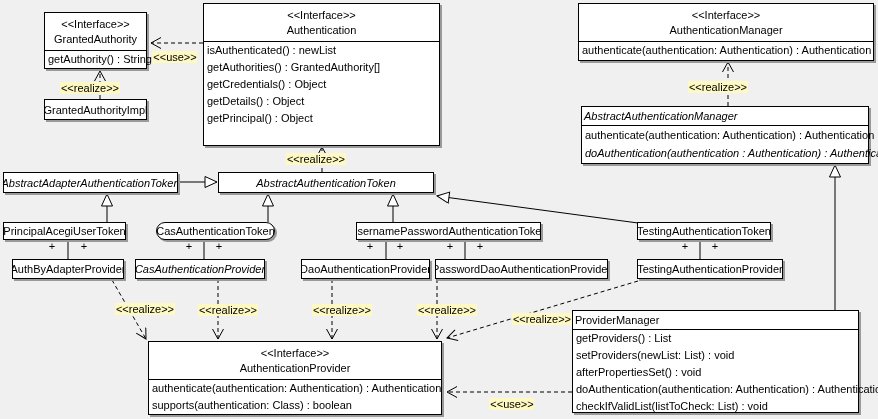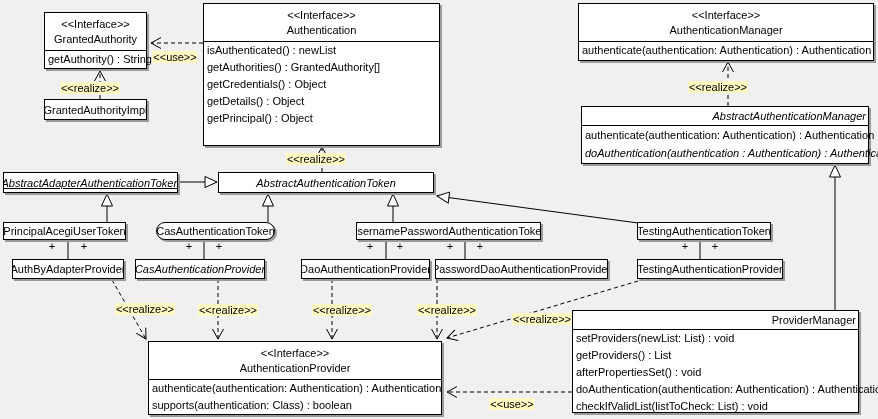--- a/index.html
+++ b/index.html
@@ -8,21 +8,21 @@
     font-family:"Liberation Sans", sans-serif; font-size:11px; color:#000;
     overflow:hidden;
   }
   svg.wires { position:absolute; left:0; top:0; width:878px; height:419px; }
   .box {
     position:absolute; background:#fff; border:1px solid #000;
     box-shadow:2px 2px 0 #9a9a9a; box-sizing:border-box;
   }
   .head { text-align:center; border-bottom:1px solid #000; padding:4px 2px 3px; }
   .head .stereo, .head .cname { line-height:15px; white-space:nowrap; }
-  .head1 { text-align:right; border-bottom:1px solid #000; line-height:16px; padding:1px 2px; white-space:nowrap; }
+  .head1 { text-align:left; border-bottom:1px solid #000; line-height:16px; padding:1px 2px; white-space:nowrap; }
   .m { line-height:17px; padding:0 2px 0 3px; white-space:nowrap; }
   .rows18 .m { line-height:18px; }
   .single-name { display:flex; align-items:center; justify-content:center; height:100%; white-space:nowrap; overflow:hidden; }
   .it { font-style:italic; }
   .lab {
     position:absolute; background:#fef9c3; white-space:nowrap; padding:0 1px;
     transform:translate(-50%,-50%); font-size:11px;
   }
   .plus { position:absolute; transform:translate(-50%,-50%); font-size:11px; }
 </style>
@@ -98,21 +98,21 @@
     </div>
     <div class="m">authenticate(authentication: Authentication) : Authentication</div>
   </div>
 
   <div class="box rows18" style="left:581px;top:106px;width:288px;height:58px;">
     <div class="head1 it">AbstractAuthenticationManager</div>
     <div class="m">authenticate(authentication: Authentication) : Authentication</div>
     <div class="m it">doAuthentication(authentication : Authentication) : Authentication</div>
   </div>
 
-  <div class="box" style="left:3px;top:172px;width:175px;height:21px;text-decoration:underline;">
+  <div class="box" style="left:3px;top:172px;width:175px;height:21px;">
     <div class="single-name it">AbstractAdapterAuthenticationToken</div>
   </div>
 
   <div class="box" style="left:218px;top:172px;width:216px;height:21px;">
     <div class="single-name it">AbstractAuthenticationToken</div>
   </div>
 
   <div class="box" style="left:3px;top:222px;width:123px;height:18px;">
     <div class="single-name">PrincipalAcegiUserToken</div>
   </div>
@@ -153,22 +153,22 @@
     <div class="head">
       <div class="stereo">&lt;&lt;Interface&gt;&gt;</div>
       <div class="cname">AuthenticationProvider</div>
     </div>
     <div class="m">authenticate(authentication: Authentication) : Authentication</div>
     <div class="m">supports(authentication: Class) : boolean</div>
   </div>
 
   <div class="box" style="left:572px;top:310px;width:287px;height:103px;">
     <div class="head1">ProviderManager</div>
+    <div class="m">getProviders() : List</div>
     <div class="m">setProviders(newList: List) : void</div>
-    <div class="m">getProviders() : List</div>
     <div class="m">afterPropertiesSet() : void</div>
     <div class="m">doAuthentication(authentication: Authentication) : Authentication</div>
     <div class="m">checkIfValidList(listToCheck: List) : void</div>
   </div>
 
   <div class="lab" style="left:175px;top:57px;">&lt;&lt;use&gt;&gt;</div>
   <div class="lab" style="left:90px;top:88px;">&lt;&lt;realize&gt;&gt;</div>
   <div class="lab" style="left:316px;top:159px;">&lt;&lt;realize&gt;&gt;</div>
   <div class="lab" style="left:718px;top:87px;">&lt;&lt;realize&gt;&gt;</div>
   <div class="lab" style="left:145px;top:309px;">&lt;&lt;realize&gt;&gt;</div>

